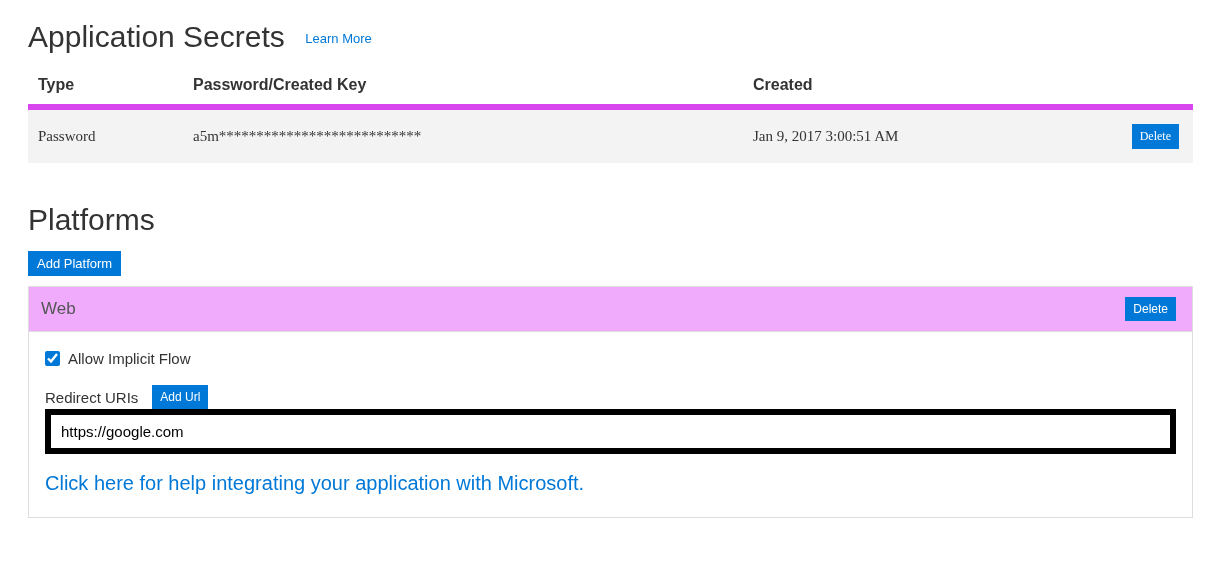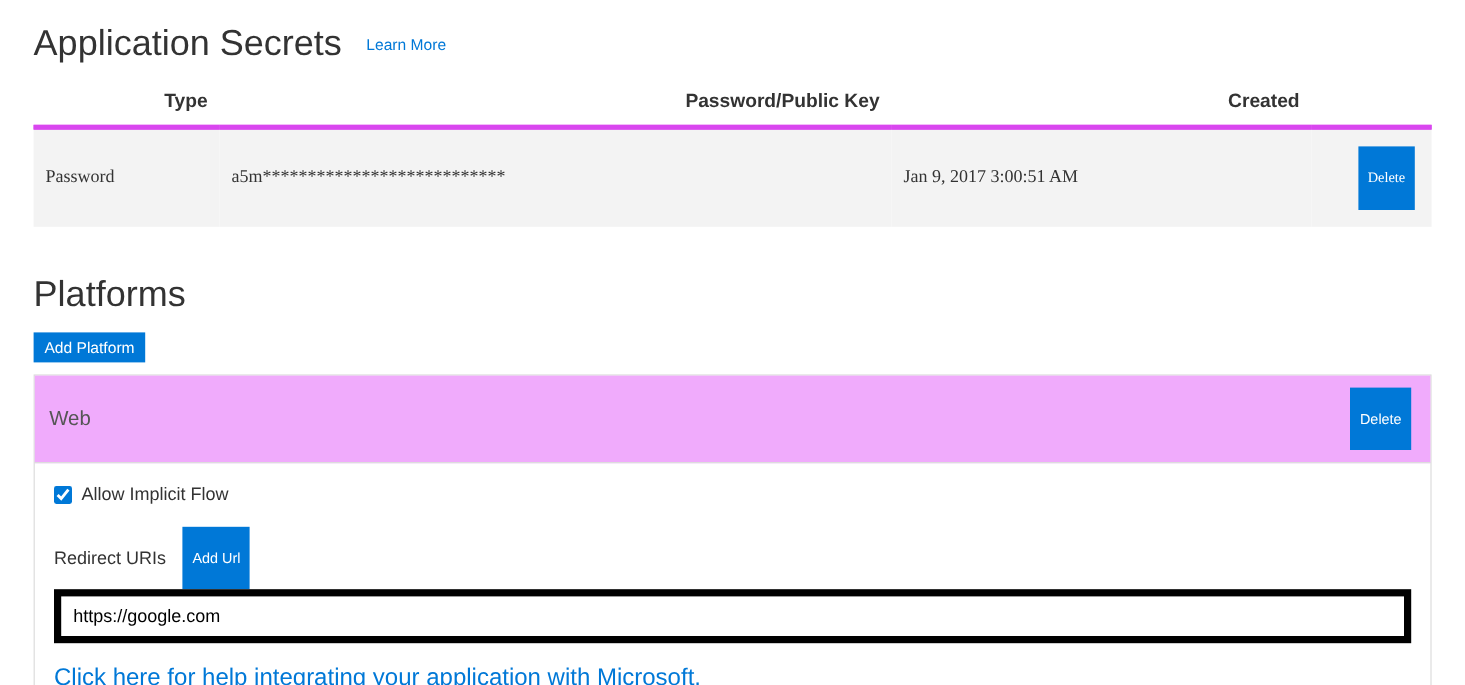--- a/index.html
+++ b/index.html
@@ -31,33 +31,33 @@
       color: #fff;
       font-size: 13px;
       border: none;
       padding: 5px 9px;
       cursor: pointer;
       margin-right: 4px;
       font-family: inherit;
     }
     .btn.small {
       font-size: 12px;
-      padding: 19px 8px;
+      padding: 5px 8px;
     }
     .btn-row { margin-bottom: 8px; }
     table.secrets {
       width: 100%;
       border-collapse: collapse;
     }
     table.secrets th {
-      text-align: right;
+      text-align: left;
       font-weight: 700;
       font-size: 16px;
       padding: 8px 10px 10px 10px;
-      border-bottom: 4px solid #d946ef;
+      border-bottom: 6px solid #d946ef;
     }
     table.secrets td {
       font-size: 15px;
       padding: 14px 10px;
       background: #f3f3f3;
       font-family: Liberation Serif, serif;
     }
     table.secrets td.actions {
       text-align: right;
       padding-right: 10px;
@@ -129,21 +129,21 @@
   <div>
     <h1 class="section-title">Application Secrets</h1>
     <a class="learn-more">Learn More</a>
   </div>
 
 
   <table class="secrets">
     <thead>
       <tr>
         <th class="col-type">Type</th>
-        <th>Password/Public Key</th>
+        <th>Password/Created Key</th>
         <th class="col-created">Created</th>
         <th class="col-actions"></th>
       </tr>
     </thead>
     <tbody>
       <tr>
         <td>Password</td>
         <td>a5m***************************</td>
         <td>Jan 9, 2017 3:00:51 AM</td>
         <td class="actions">

